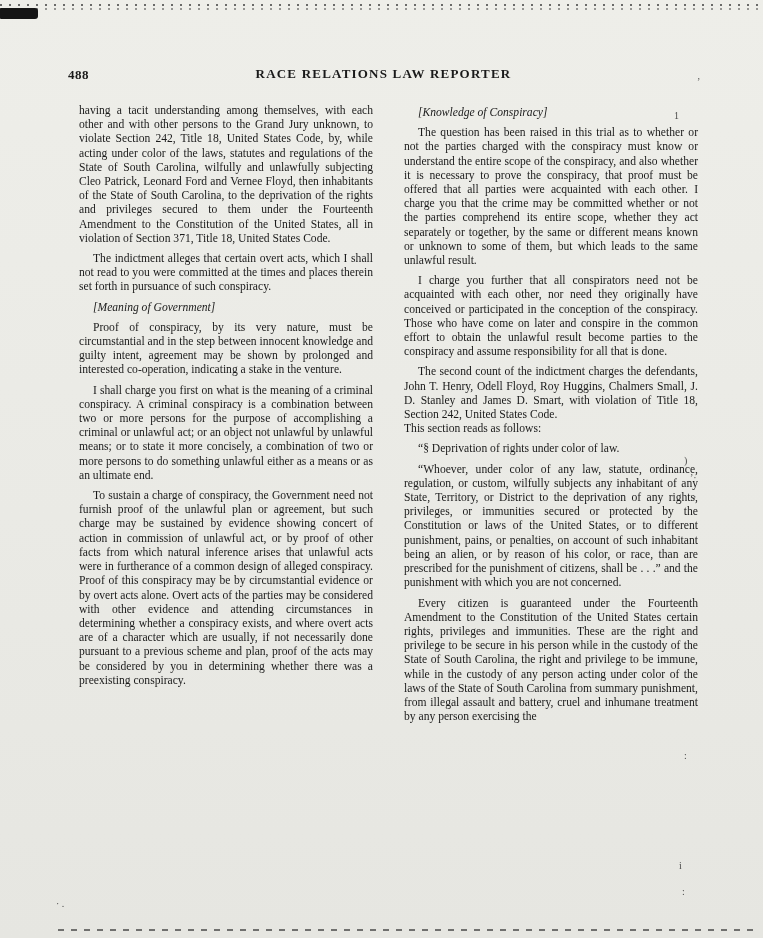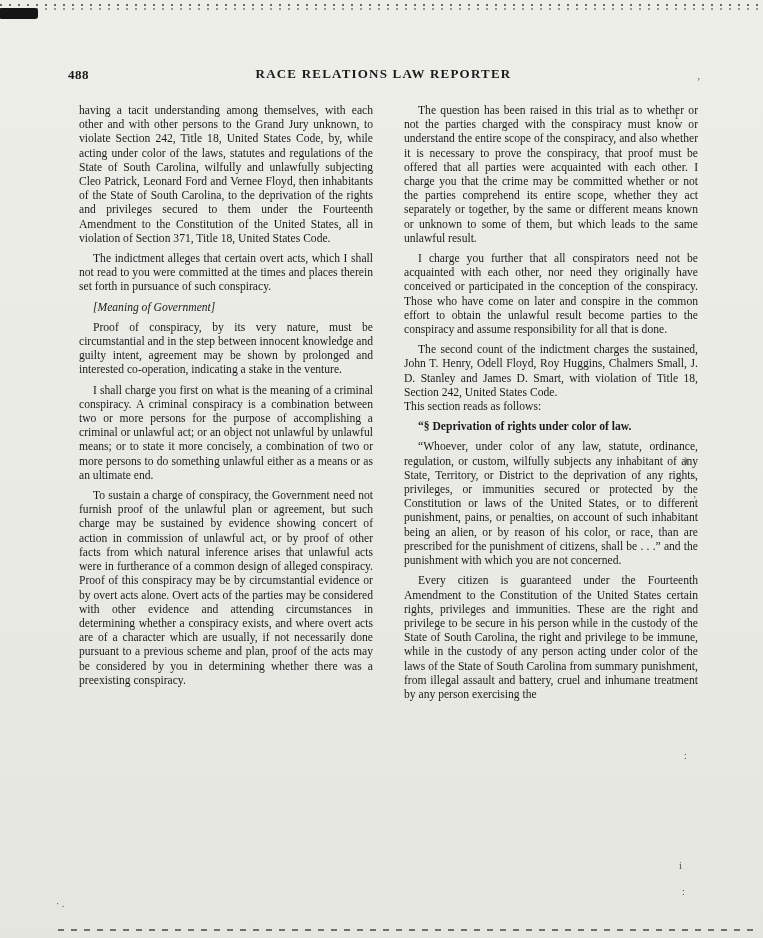--- a/index.html
+++ b/index.html
@@ -52,21 +52,21 @@
     text-align: justify;
   }
   .col p { margin: 0 0 6px 11px; text-indent: 14px; }
   .col p.noindent { text-indent: 0; }
   .col p.tight { margin-bottom: 0; }
   .bracket-heading {
     font-style: italic; text-align: left; text-indent: 0;
     margin: 11px 0 9px 0;
   }
   .statute-heading {
-    font-weight: bold; text-align: left; text-indent: 0;
+    font-weight: normal; text-align: left; text-indent: 0;
     margin: 8px 0 2px 0;
   }
   .quote-block {
     margin: 0 4px 8px 20px; text-indent: 8px;
   }
   .artifact {
     position: absolute; font-size: 10px; color: #2e2e2e; opacity: .85;
     white-space: pre;
   }
 </style>
@@ -90,23 +90,24 @@
     <div class="col">
       <p class="noindent">having a tacit understanding among themselves, with each other and with other persons to the Grand Jury unknown, to violate Section 242, Title 18, United States Code, by, while acting under color of the laws, statutes and regulations of the State of South Carolina, wilfully and unlawfully subjecting Cleo Patrick, Leonard Ford and Vernee Floyd, then inhabitants of the State of South Carolina, to the deprivation of the rights and privileges secured to them under the Fourteenth Amendment to the Constitution of the United States, all in violation of Section 371, Title 18, United States Code.</p>
       <p>The indictment alleges that certain overt acts, which I shall not read to you were committed at the times and places therein set forth in pursuance of such conspiracy.</p>
       <p class="bracket-heading">[Meaning of Government]</p>
       <p>Proof of conspiracy, by its very nature, must be circumstantial and in the step between innocent knowledge and guilty intent, agreement may be shown by prolonged and interested co-operation, indicating a stake in the venture.</p>
       <p>I shall charge you first on what is the meaning of a criminal conspiracy. A criminal conspiracy is a combination between two or more persons for the purpose of accomplishing a criminal or unlawful act; or an object not unlawful by unlawful means; or to state it more concisely, a combination of two or more persons to do something unlawful either as a means or as an ultimate end.</p>
       <p>To sustain a charge of conspiracy, the Government need not furnish proof of the unlawful plan or agreement, but such charge may be sustained by evidence showing concert of action in commission of unlawful act, or by proof of other facts from which natural inference arises that unlawful acts were in furtherance of a common design of alleged conspiracy. Proof of this conspiracy may be by circumstantial evidence or by overt acts alone. Overt acts of the parties may be considered with other evidence and attending circumstances in determining whether a conspiracy exists, and where overt acts are of a character which are usually, if not necessarily done pursuant to a previous scheme and plan, proof of the acts may be considered by you in determining whether there was a preexisting conspiracy.</p>
     </div>
 
     <div class="col">
+      <p class="bracket-heading" style="margin-top:2px">[Knowledge of Conspiracy]</p>
       <p>The question has been raised in this trial as to whether or not the parties charged with the conspiracy must know or understand the entire scope of the conspiracy, and also whether it is necessary to prove the conspiracy, that proof must be offered that all parties were acquainted with each other.  I charge you that the crime may be committed whether or not the parties comprehend its entire scope, whether they act separately or together, by the same or different means known or unknown to some of them, but which leads to the same unlawful result.</p>
       <p>I charge you further that all conspirators need not be acquainted with each other, nor need they originally have conceived or participated in the conception of the conspiracy.  Those who have come on later and conspire in the common effort to obtain the unlawful result become parties to the conspiracy and assume responsibility for all that is done.</p>
-      <p class="tight">The second count of the indictment charges the sustained, John T. Henry, Odell Floyd, Roy Huggins, Chalmers Small, J. D. Stanley and James D. Smart, with violation of Title 18, Section 242, United States Code.</p>
+      <p class="tight">The second count of the indictment charges the defendants, John T. Henry, Odell Floyd, Roy Huggins, Chalmers Small, J. D. Stanley and James D. Smart, with violation of Title 18, Section 242, United States Code.</p>
       <p class="noindent">This section reads as follows:</p>
       <p class="statute-heading">“§ Deprivation of rights under color of law.</p>
       <p class="quote-block">“Whoever, under color of any law, statute, ordinance, regulation, or custom, wilfully subjects any inhabitant of any State, Territory, or District to the deprivation of any rights, privileges, or immunities secured or protected by the Constitution or laws of the United States, or to different punishment, pains, or penalties, on account of such inhabitant being an alien, or by reason of his color, or race, than are prescribed for the punishment of citizens, shall be . . .” and the punishment with which you are not concerned.</p>
       <p>Every citizen is guaranteed under the Fourteenth Amendment to the Constitution of the United States certain rights, privileges and immunities.  These are the right and privilege to be secure in his person while in the custody of the State of South Carolina, the right and privilege to be immune, while in the custody of any person acting under color of the laws of the State of South Carolina from summary punishment, from illegal assault and battery, cruel and inhumane treatment by any person exercising the</p>
     </div>
 
   </div>
 
   <span class="artifact" style="left:697px; top:76px;">’</span>
   <span class="artifact" style="left:674px; top:110px;">1</span>

